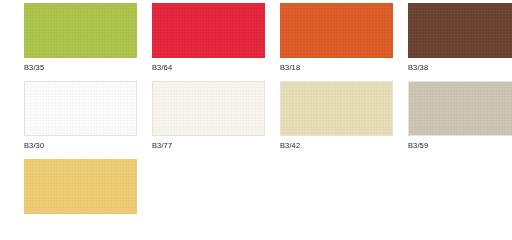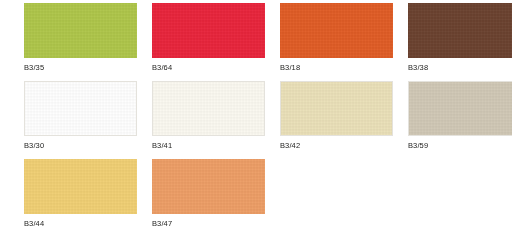--- a/index.html
+++ b/index.html
@@ -77,35 +77,30 @@
     <div class="swatch-cell">
       <div class="swatch-chip" style="background-color: rgb(107, 66, 48);"></div>
       <span class="swatch-label">B3/38</span>
     </div>
     <div class="swatch-cell">
       <div class="swatch-chip light-chip" style="background-color: rgb(254, 254, 254);"></div>
       <span class="swatch-label">B3/30</span>
     </div>
     <div class="swatch-cell">
       <div class="swatch-chip light-chip" style="background-color: rgb(250, 248, 240);"></div>
-      <span class="swatch-label">B3/41</span>
+      <span class="swatch-label">B3/77</span>
     </div>
     <div class="swatch-cell">
       <div class="swatch-chip light-chip" style="background-color: rgb(234, 223, 184);"></div>
       <span class="swatch-label">B3/42</span>
     </div>
     <div class="swatch-cell">
       <div class="swatch-chip light-chip" style="background-color: rgb(207, 199, 181);"></div>
       <span class="swatch-label">B3/59</span>
     </div>
     <div class="swatch-cell">
       <div class="swatch-chip" style="background-color: rgb(240, 206, 115);"></div>
-      <span class="swatch-label">B3/44</span>
-    </div>
-    <div class="swatch-cell">
-      <div class="swatch-chip" style="background-color: rgb(237, 157, 102);"></div>
-      <span class="swatch-label">B3/47</span>
     </div>
     <div class="swatch-cell is-empty">
       <div class="swatch-chip"></div>
       <span class="swatch-label"></span>
     </div>
   </div>
 
 </body></html>

